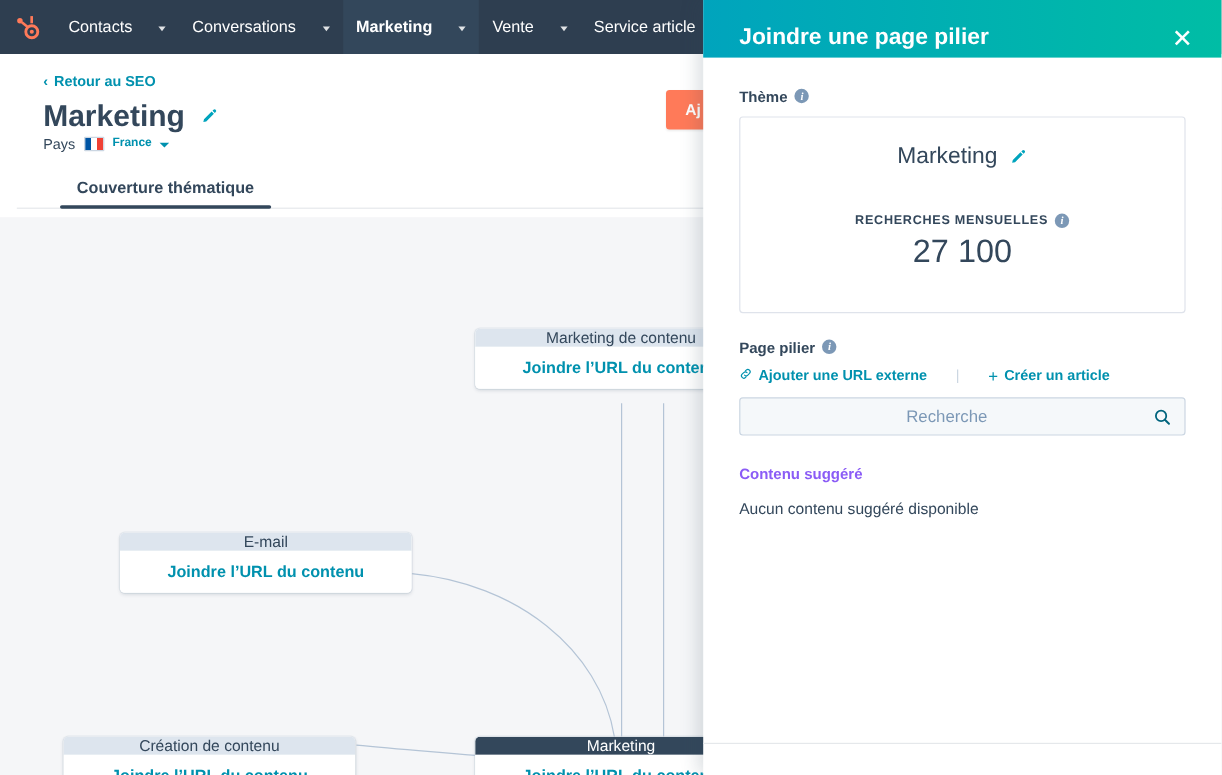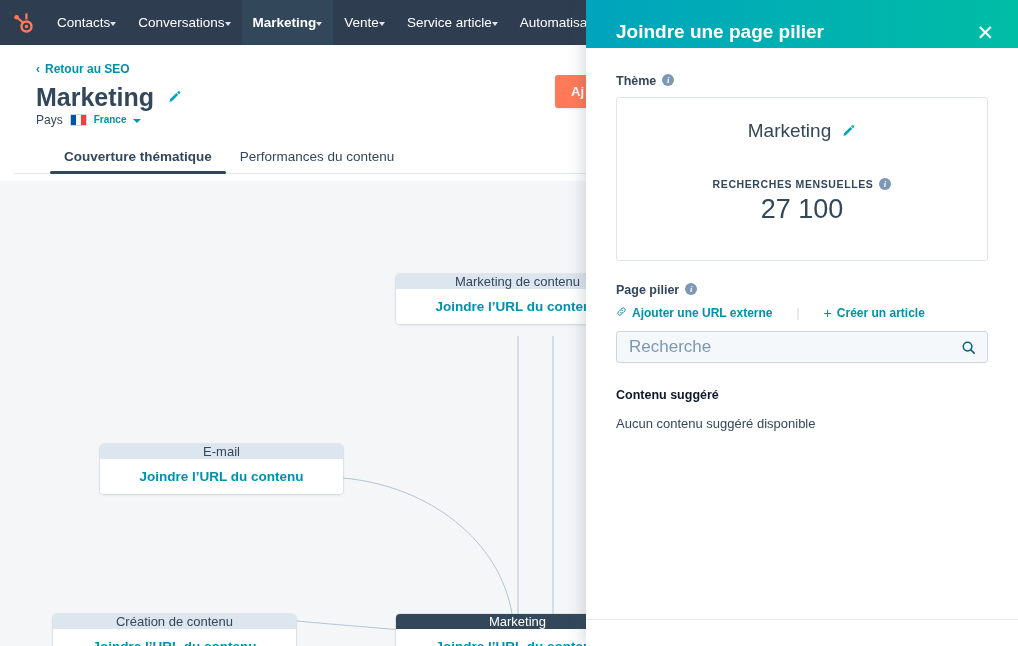--- a/index.html
+++ b/index.html
@@ -20,21 +20,21 @@
     display: flex; align-items: center;
     z-index: 5;
   }
   .logo-wrap {
     width: 46px; height: 45px;
     display: flex; align-items: center; justify-content: center;
     flex: 0 0 auto;
   }
   .nav-items { display: flex; align-items: stretch; height: 45px; }
   .nav-item {
-    display: flex; align-items: center; gap: 0;
+    display: flex; align-items: center; gap: 22px;
     padding: 0 11px; height: 45px;
     color: #ffffff; font-size: 13.5px; white-space: nowrap;
     cursor: pointer;
   }
   .nav-item.active { background: #33475b; font-weight: 600; }
   .caret {
     width: 0; height: 0;
     border-left: 3.5px solid transparent;
     border-right: 3.5px solid transparent;
     border-top: 4px solid #ffffff;
@@ -212,28 +212,29 @@
     position: relative;
     display: flex; align-items: center;
     border: 1px solid #cbd6e2; border-radius: 3px;
     background: #f5f8fa;
     height: 32px;
   }
   .search-box input {
     flex: 1 1 auto;
     border: none; outline: none; background: transparent;
     padding: 0 12px; height: 30px;
-    font-size: 17px; color: #33475b;
+    font-size: 14px; color: #33475b;
     font-family: "Liberation Sans", sans-serif;
+    text-align: center;
   }
   .search-box input::placeholder { color: #7c98b6; }
   .search-icon { padding-right: 11px; display: flex; cursor: pointer; }
 
   .suggested { margin-top: 25px; }
-  .suggested-title { font-size: 12.5px; font-weight: 700; color: #0f172a; }
+  .suggested-title { font-size: 12.5px; font-weight: 700; color: #8b5cf6; }
   .suggested-empty { margin-top: 14px; font-size: 13px; color: #33475b; }
 
   .panel-footer-line {
     position: absolute; left: 0; right: 0; bottom: 26px;
     border-top: 1px solid #e5e8eb;
   }
 </style>
 </head>
 <body>
 
@@ -261,21 +262,20 @@
         <span class="flag"></span>
         <span class="country-name">France</span>
         <span class="caret-blue"></span>
       </div>
 
       <button class="add-topic-btn">Aj</button>
     </div>
 
     <div class="tabs">
       <div class="tab active">Couverture thématique</div>
-      <div class="tab">Performances du contenu</div>
     </div>
 
     <div class="canvas">
       <svg width="1018" height="465">
         <g fill="none" stroke="#b4c4d6" stroke-width="1">
 
           <path d="M518 433 L518 155"></path>
           <path d="M553 433 L553 155"></path>
 
           <path d="M343 297 C 430 305, 500 360, 512 433"></path>

